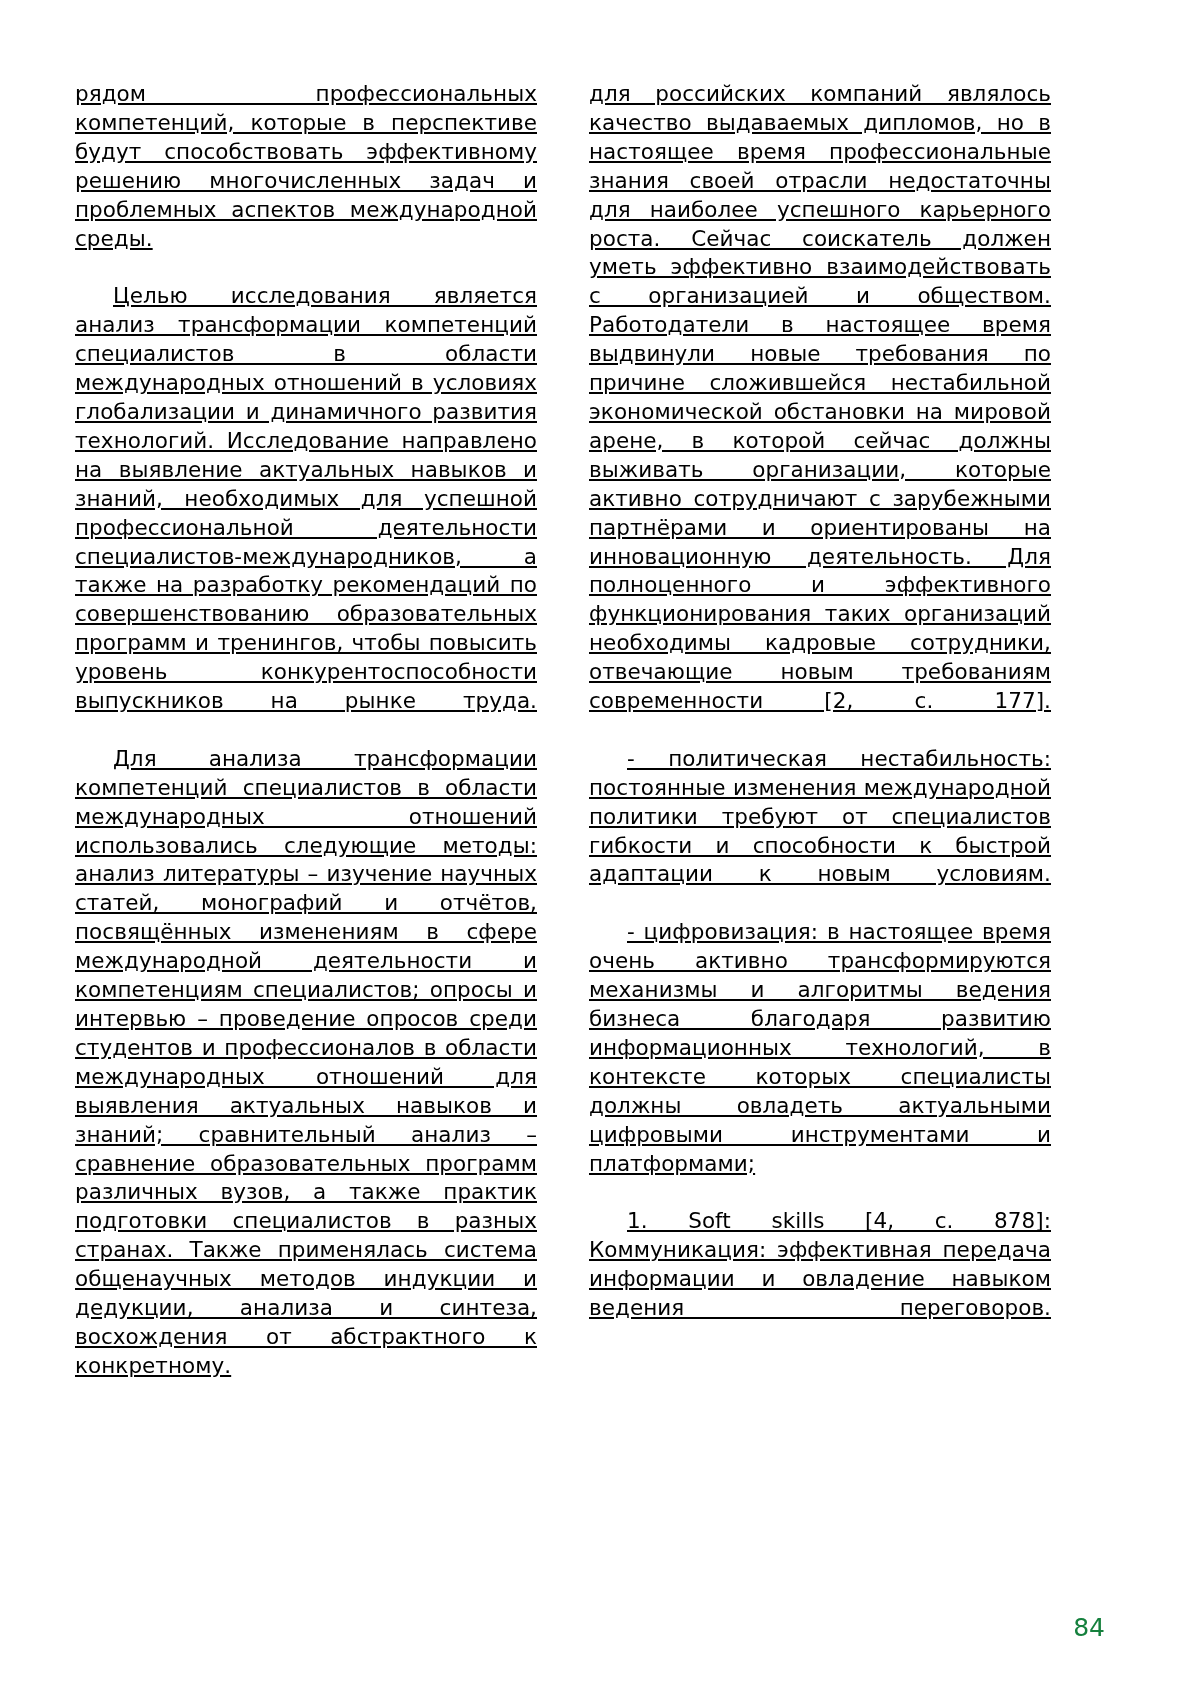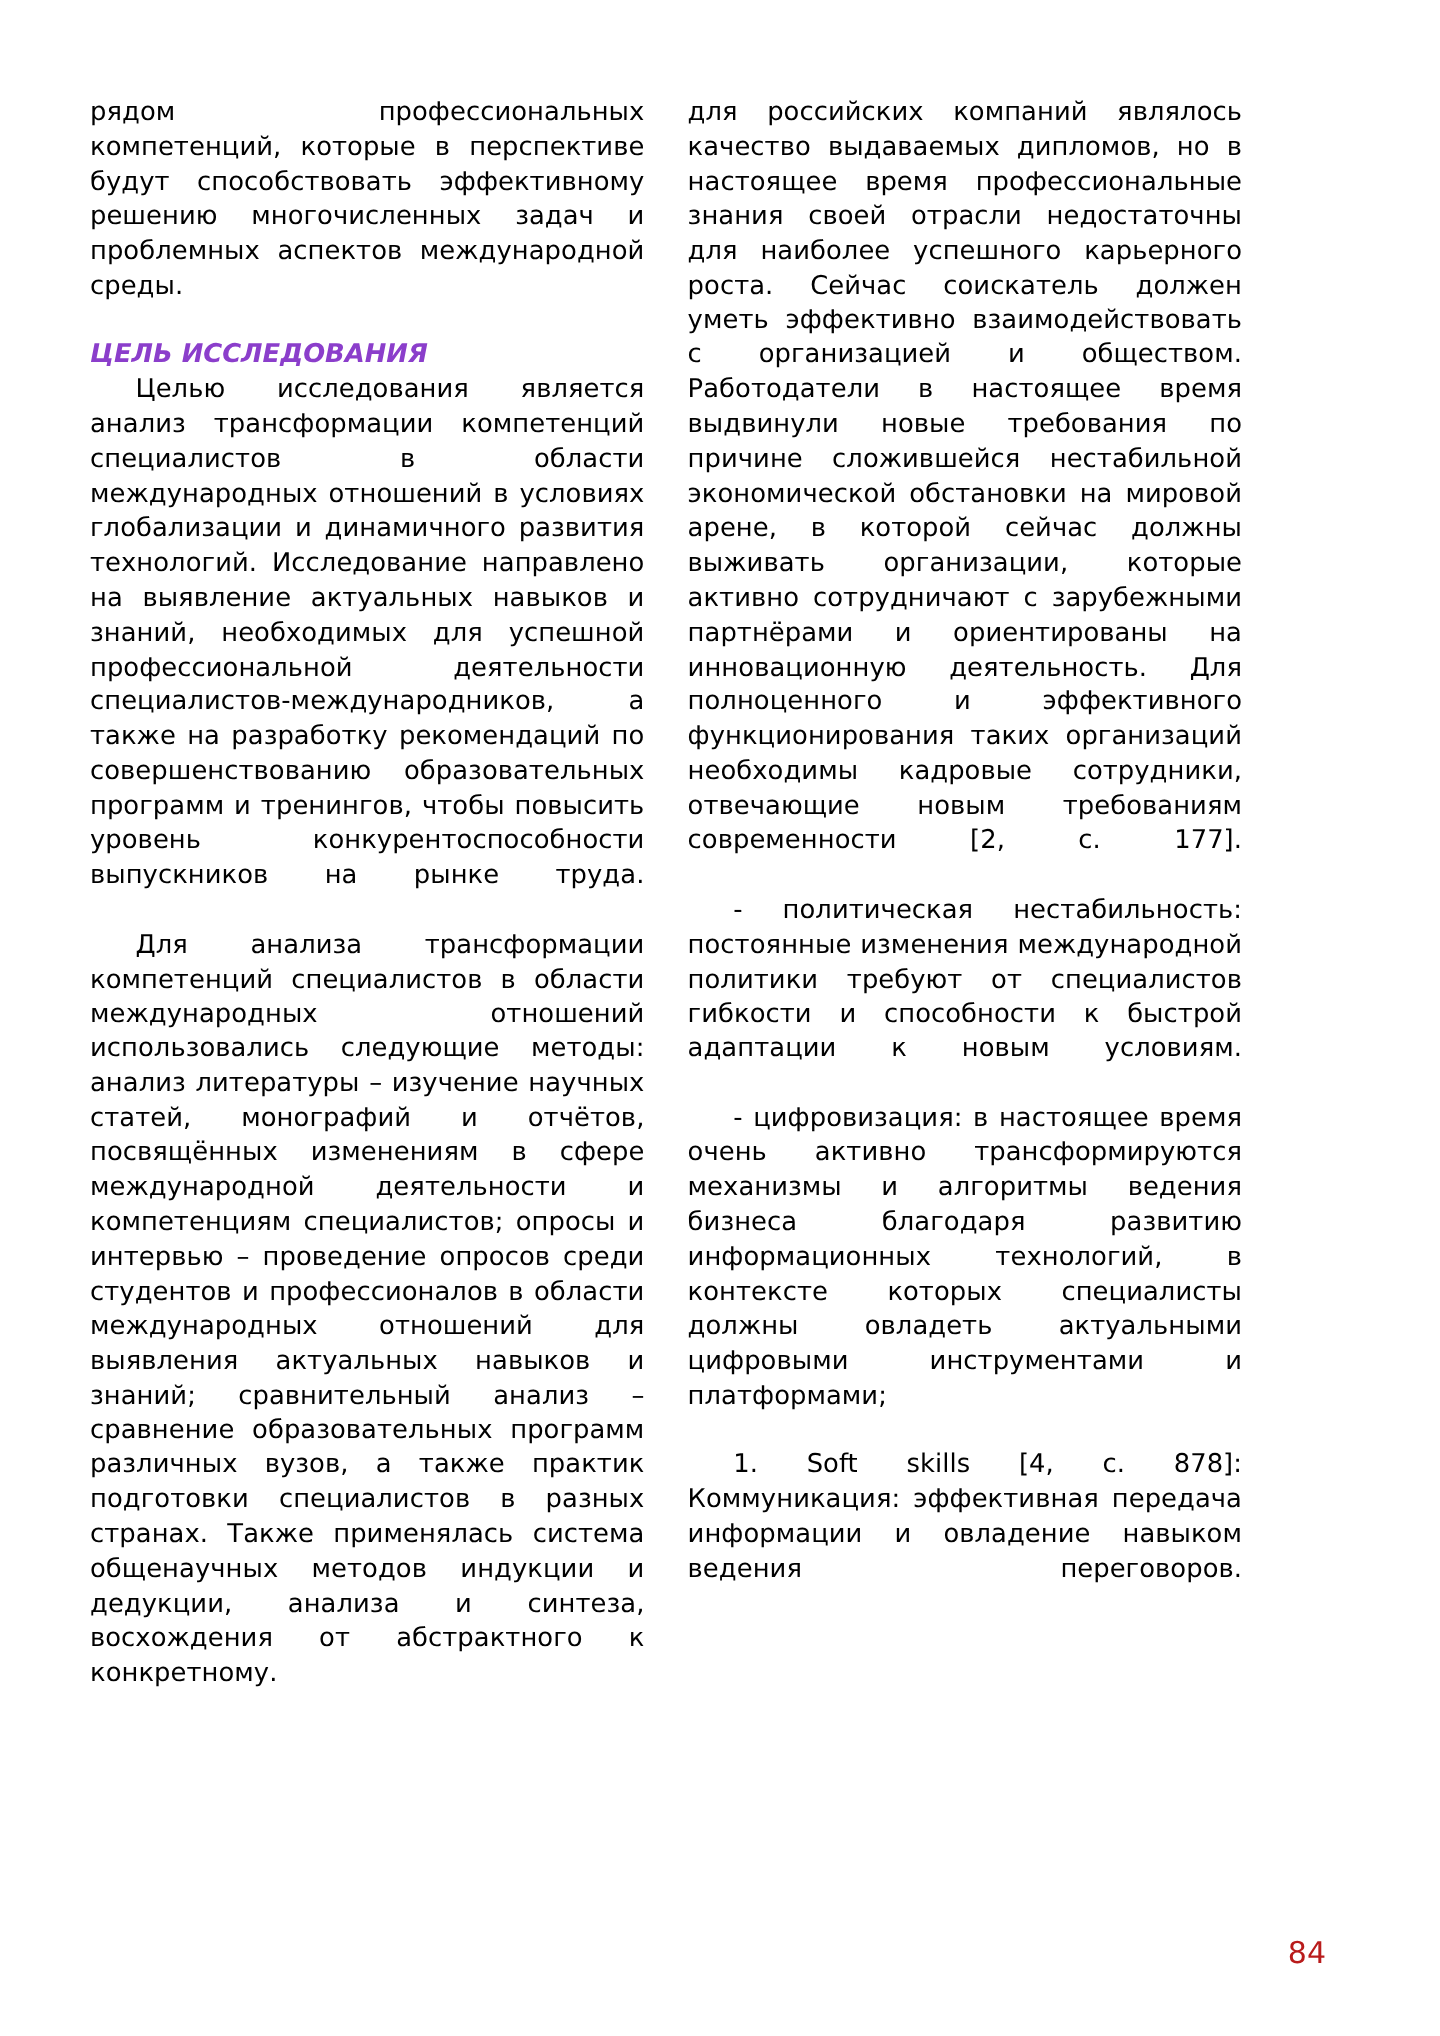--- a/index.html
+++ b/index.html
@@ -17,22 +17,23 @@
   .page {
     position: relative;
     width: 1200px;
     height: 1697px;
     box-sizing: border-box;
     padding: 80px 100px 40px 75px;
   }
   .columns {
     display: flex;
     flex-direction: row;
-    gap: 36px;
+    gap: 52px;
     height: 1490px;
+    text-decoration: underline;
   }
   .column {
     width: 462px;
     flex: 0 0 462px;
   }
   p {
     margin: 0;
     font-size: 21.5px;
     line-height: 1.345;
     text-align: justify;
@@ -66,32 +67,31 @@
     content: "";
     display: inline-block;
     width: 100%;
   }
   .page-number {
     position: absolute;
     right: 95px;
     bottom: 55px;
     font-size: 25px;
     font-family: "DejaVu Sans", sans-serif;
-    color: #b91c1c;
+    color: #15803d;
   }
 </style>
 </head>
 <body>
 
 <div class="page">
   <div class="columns">
 
     <div class="column">
       <p class="cont fulljust">рядом профессиональных компетенций, которые в перспективе будут способствовать эффективному решению многочисленных задач и проблемных аспектов международной среды.</p>
-      <div class="heading left">ЦЕЛЬ ИССЛЕДОВАНИЯ</div>
       <p class="indent fulljust">Целью исследования является анализ трансформации компетенций специалистов в области международных отношений в условиях глобализации и динамичного развития технологий. Исследование направлено на выявление актуальных навыков и знаний, необходимых для успешной профессиональной деятельности специалистов-международников, а также на разработку рекомендаций по совершенствованию образовательных программ и тренингов, чтобы повысить уровень конкурентоспособности выпускников на рынке труда.</p>
       <p class="indent fulljust">Для анализа трансформации компетенций специалистов в области международных отношений использовались следующие методы: анализ литературы – изучение научных статей, монографий и отчётов, посвящённых изменениям в сфере международной деятельности и компетенциям специалистов; опросы и интервью – проведение опросов среди студентов и профессионалов в области международных отношений для выявления актуальных навыков и знаний; сравнительный анализ – сравнение образовательных программ различных вузов, а также практик подготовки специалистов в разных странах. Также применялась система общенаучных методов индукции и дедукции, анализа и синтеза, восхождения от абстрактного к конкретному.</p>
 
     </div>
 
     <div class="column">
       <p class="cont fulljust">для российских компаний являлось качество выдаваемых дипломов, но в настоящее время профессиональные знания своей отрасли недостаточны для наиболее успешного карьерного роста. Сейчас соискатель должен уметь эффективно взаимодействовать с организацией и обществом. Работодатели в настоящее время выдвинули новые требования по причине сложившейся нестабильной экономической обстановки на мировой арене, в которой сейчас должны выживать организации, которые активно сотрудничают с зарубежными партнёрами и ориентированы на инновационную деятельность. Для полноценного и эффективного функционирования таких организаций необходимы кадровые сотрудники, отвечающие новым требованиям современности [2, с. 177].</p>
       <p class="indent fulljust">- политическая нестабильность: постоянные изменения международной политики требуют от специалистов гибкости и способности к быстрой адаптации к новым условиям.</p>
       <p class="indent fulljust">- цифровизация: в настоящее время очень активно трансформируются механизмы и алгоритмы ведения бизнеса благодаря развитию информационных технологий, в контексте которых специалисты должны овладеть актуальными цифровыми инструментами и платформами;</p>
       <p class="indent fulljust">1. Soft skills [4, с. 878]: Коммуникация: эффективная передача информации и овладение навыком ведения переговоров.</p>

